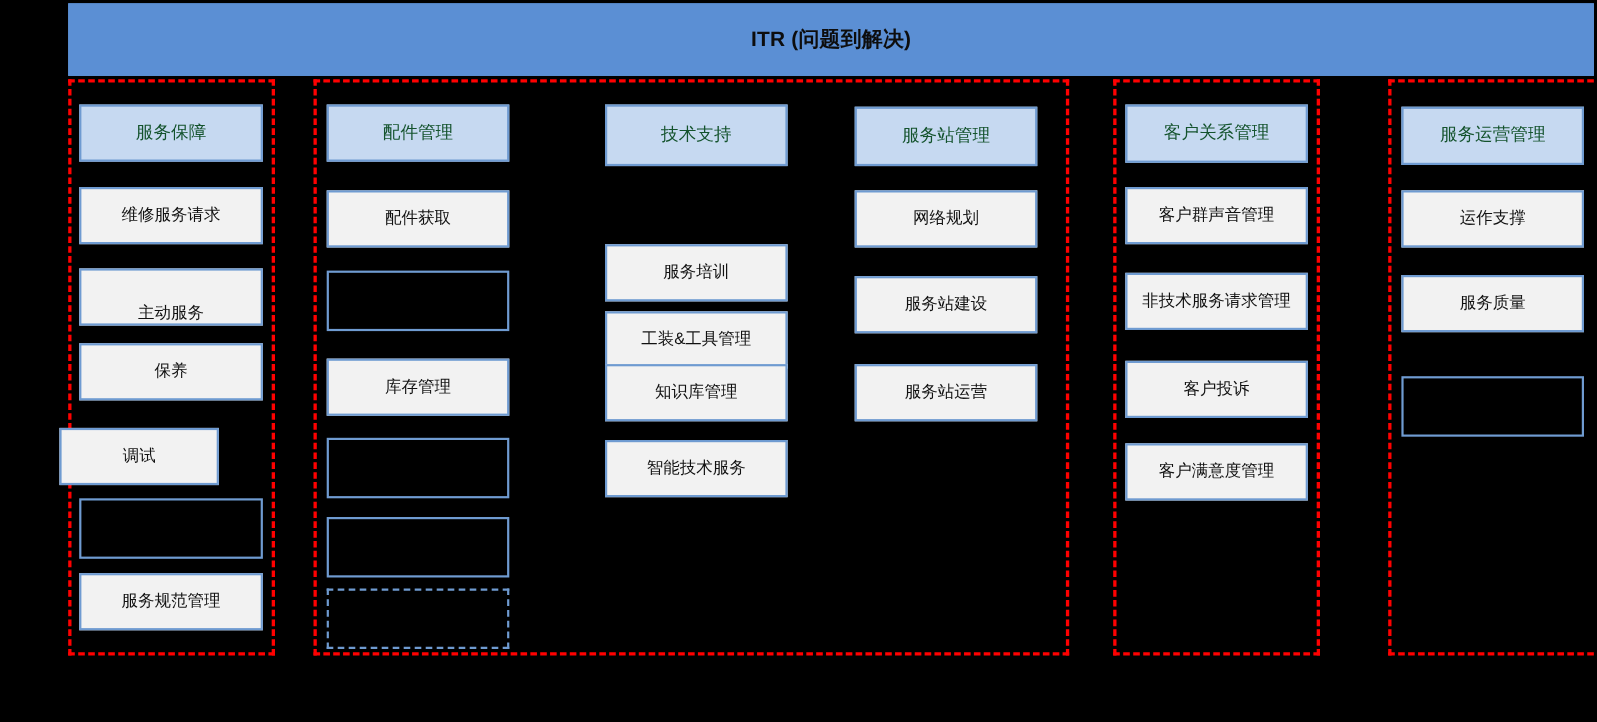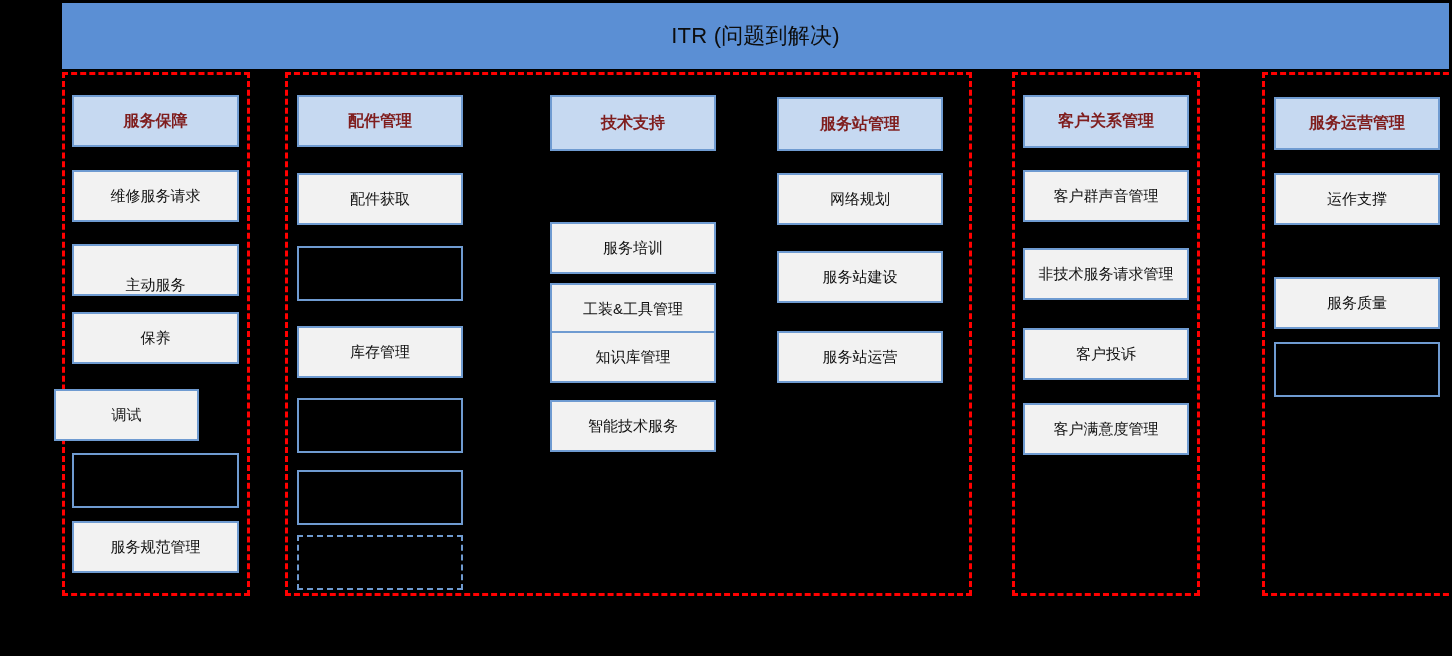--- a/index.html
+++ b/index.html
@@ -27,22 +27,22 @@
     width: 1387px;
     height: 66px;
     background: #5b8fd4;
     border: 1px solid #5b8fd4;
     box-sizing: border-box;
     display: flex;
     align-items: center;
     justify-content: center;
   }
   .banner-title {
-    font-size: 22px;
-    font-weight: normal;
+    font-size: 19px;
+    font-weight: bold;
     color: #0d0d0d;
     letter-spacing: 0.2px;
   }
   
   .group {
     position: absolute;
     border: 3px dashed #ff0000;
     box-sizing: border-box;
     background: transparent;
   }
@@ -57,23 +57,23 @@
     box-sizing: border-box;
     display: flex;
     align-items: center;
     justify-content: center;
     text-align: center;
     line-height: 1.18;
   }
   .box.header {
     background: #c6d9f1;
     border: 2px solid #6f9bd1;
-    font-weight: bold;
+    font-weight: normal;
     font-size: 16px;
-    color: #7f1d1d;
+    color: #14532d;
   }
   .box.item {
     background: #f2f2f2;
     border: 2px solid #6f9bd1;
     font-size: 15px;
     color: #111111;
   }
   .box.empty {
     background: transparent;
     border: 2px solid #6f9bd1;
@@ -197,21 +197,21 @@
           <span class="box-label">客户满意度管理</span>
         </div>
       </div>
       <div class="column" style="left: 0px; top: 0px; width: 1452px; height: 656px;">
         <div class="box header" style="left: 1274px; top: 97px; width: 166px; height: 53px;">
           <span class="box-label">服务运营管理</span>
         </div>
         <div class="box item" style="left: 1274px; top: 173px; width: 166px; height: 52px;">
           <span class="box-label">运作支撑</span>
         </div>
-        <div class="box item" style="left: 1274px; top: 250px; width: 166px; height: 52px; margin-top: 27px;">
+        <div class="box item" style="left: 1274px; top: 250px; width: 166px; height: 52px;">
           <span class="box-label">服务质量</span>
         </div>
         <div class="box empty" style="left: 1274px; top: 342px; width: 166px; height: 55px;">
           <span class="box-label"></span>
         </div>
       </div>
     </div>
 
 </div>
 

